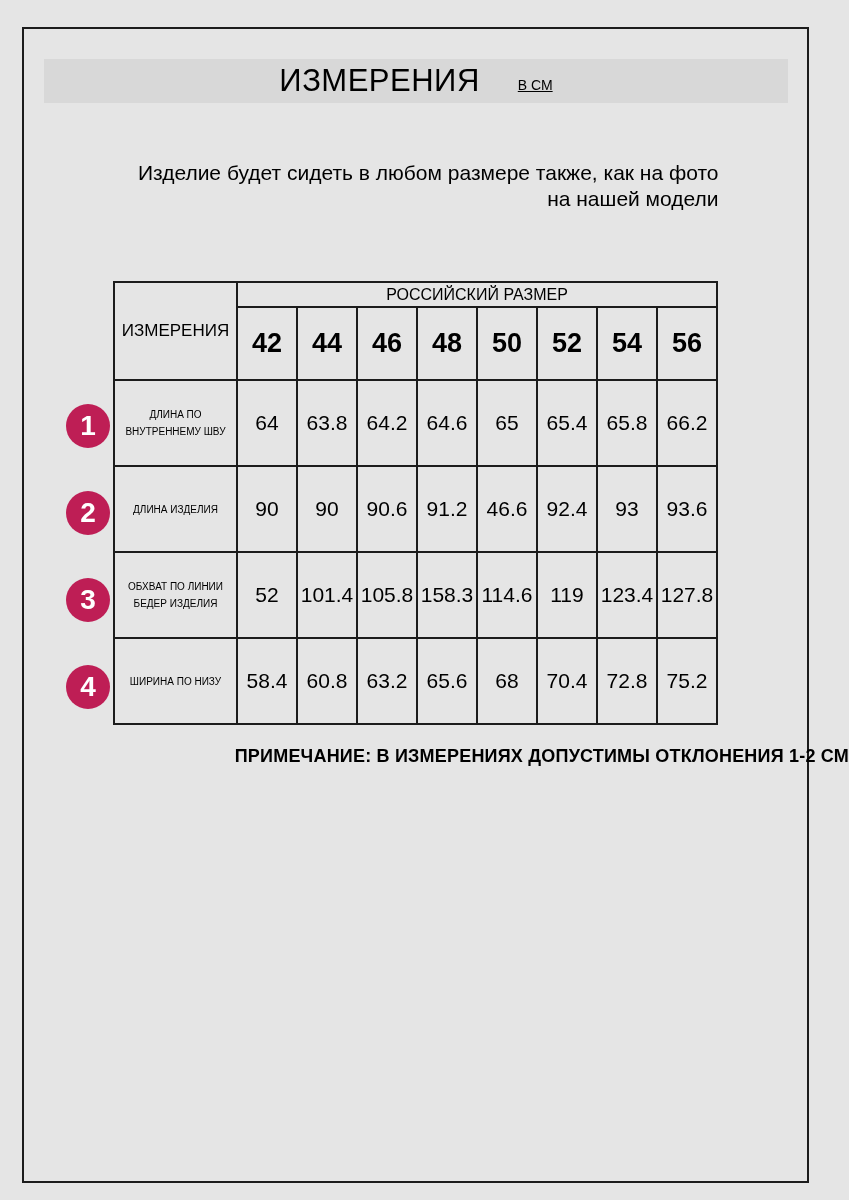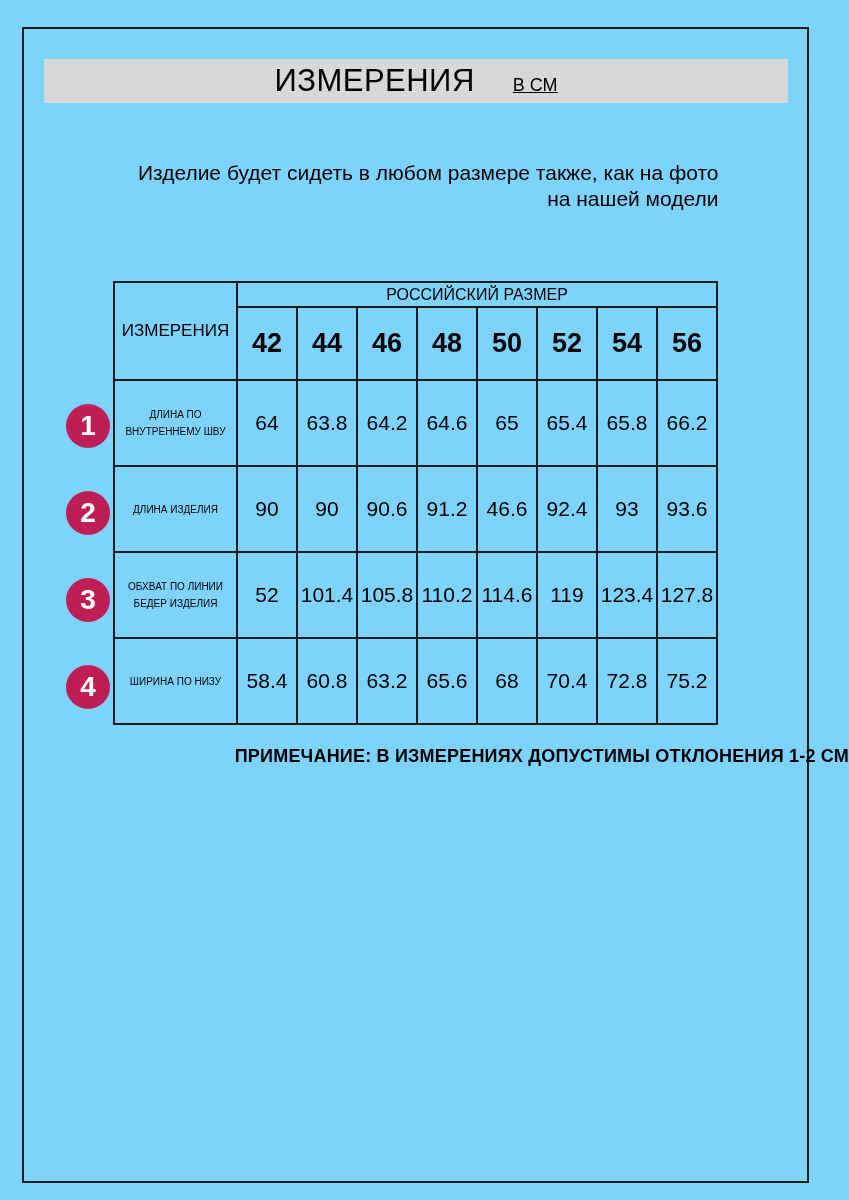--- a/index.html
+++ b/index.html
@@ -1,20 +1,20 @@
 <!DOCTYPE html>
 <html style="--badge: #be1e55; --header-bar: #d8d8d8;"><head>
 <meta charset="utf-8">
 <style>
   html, body { margin: 0; padding: 0; background: #ffffff; }
   .page {
     position: relative;
     width: 849px;
     height: 1200px;
-    background: #7dd3fc;
+    background: #e5e5e5;
     font-family: "Liberation Sans", sans-serif;
     color: #000000;
     overflow: hidden;
   }
   .frame {
     position: absolute;
     left: 22px; top: 27px;
     width: 787px; height: 1156px;
     box-sizing: border-box;
     border: 2px solid #1c1c1c;
@@ -24,21 +24,21 @@
     left: 44px; top: 59px;
     width: 744px; height: 44px;
     background: var(--header-bar, #d8d8d8);
     display: flex;
     align-items: center;
     justify-content: center;
     gap: 38px;
   }
   .h-reg  { font-size: 31px; letter-spacing: 0.5px; }
   .h-bold { font-size: 31px; font-weight: bold; letter-spacing: 1px; }
-  .h-unit { font-size: 18px; position: relative; top: 4px; text-decoration: underline; }
+  .h-unit { font-size: 14px; position: relative; top: 4px; text-decoration: underline; }
   .model {
     position: absolute;
     left: 0; right: 0; top: 120px;
     text-align: center;
     font-size: 26px;
   }
   .subtitle {
     position: absolute;
     left: 0; right: 0; top: 160px;
     margin: 0 auto;
@@ -151,21 +151,21 @@
           <td class="value-cell">46.6</td>
           <td class="value-cell">92.4</td>
           <td class="value-cell">93</td>
           <td class="value-cell">93.6</td>
         </tr>
         <tr>
           <th class="label-cell">ОБХВАТ ПО ЛИНИИ БЕДЕР ИЗДЕЛИЯ</th>
           <td class="value-cell">52</td>
           <td class="value-cell">101.4</td>
           <td class="value-cell">105.8</td>
-          <td class="value-cell">110.2</td>
+          <td class="value-cell">158.3</td>
           <td class="value-cell">114.6</td>
           <td class="value-cell">119</td>
           <td class="value-cell">123.4</td>
           <td class="value-cell">127.8</td>
         </tr>
         <tr>
           <th class="label-cell">ШИРИНА ПО НИЗУ</th>
           <td class="value-cell">58.4</td>
           <td class="value-cell">60.8</td>
           <td class="value-cell">63.2</td>

